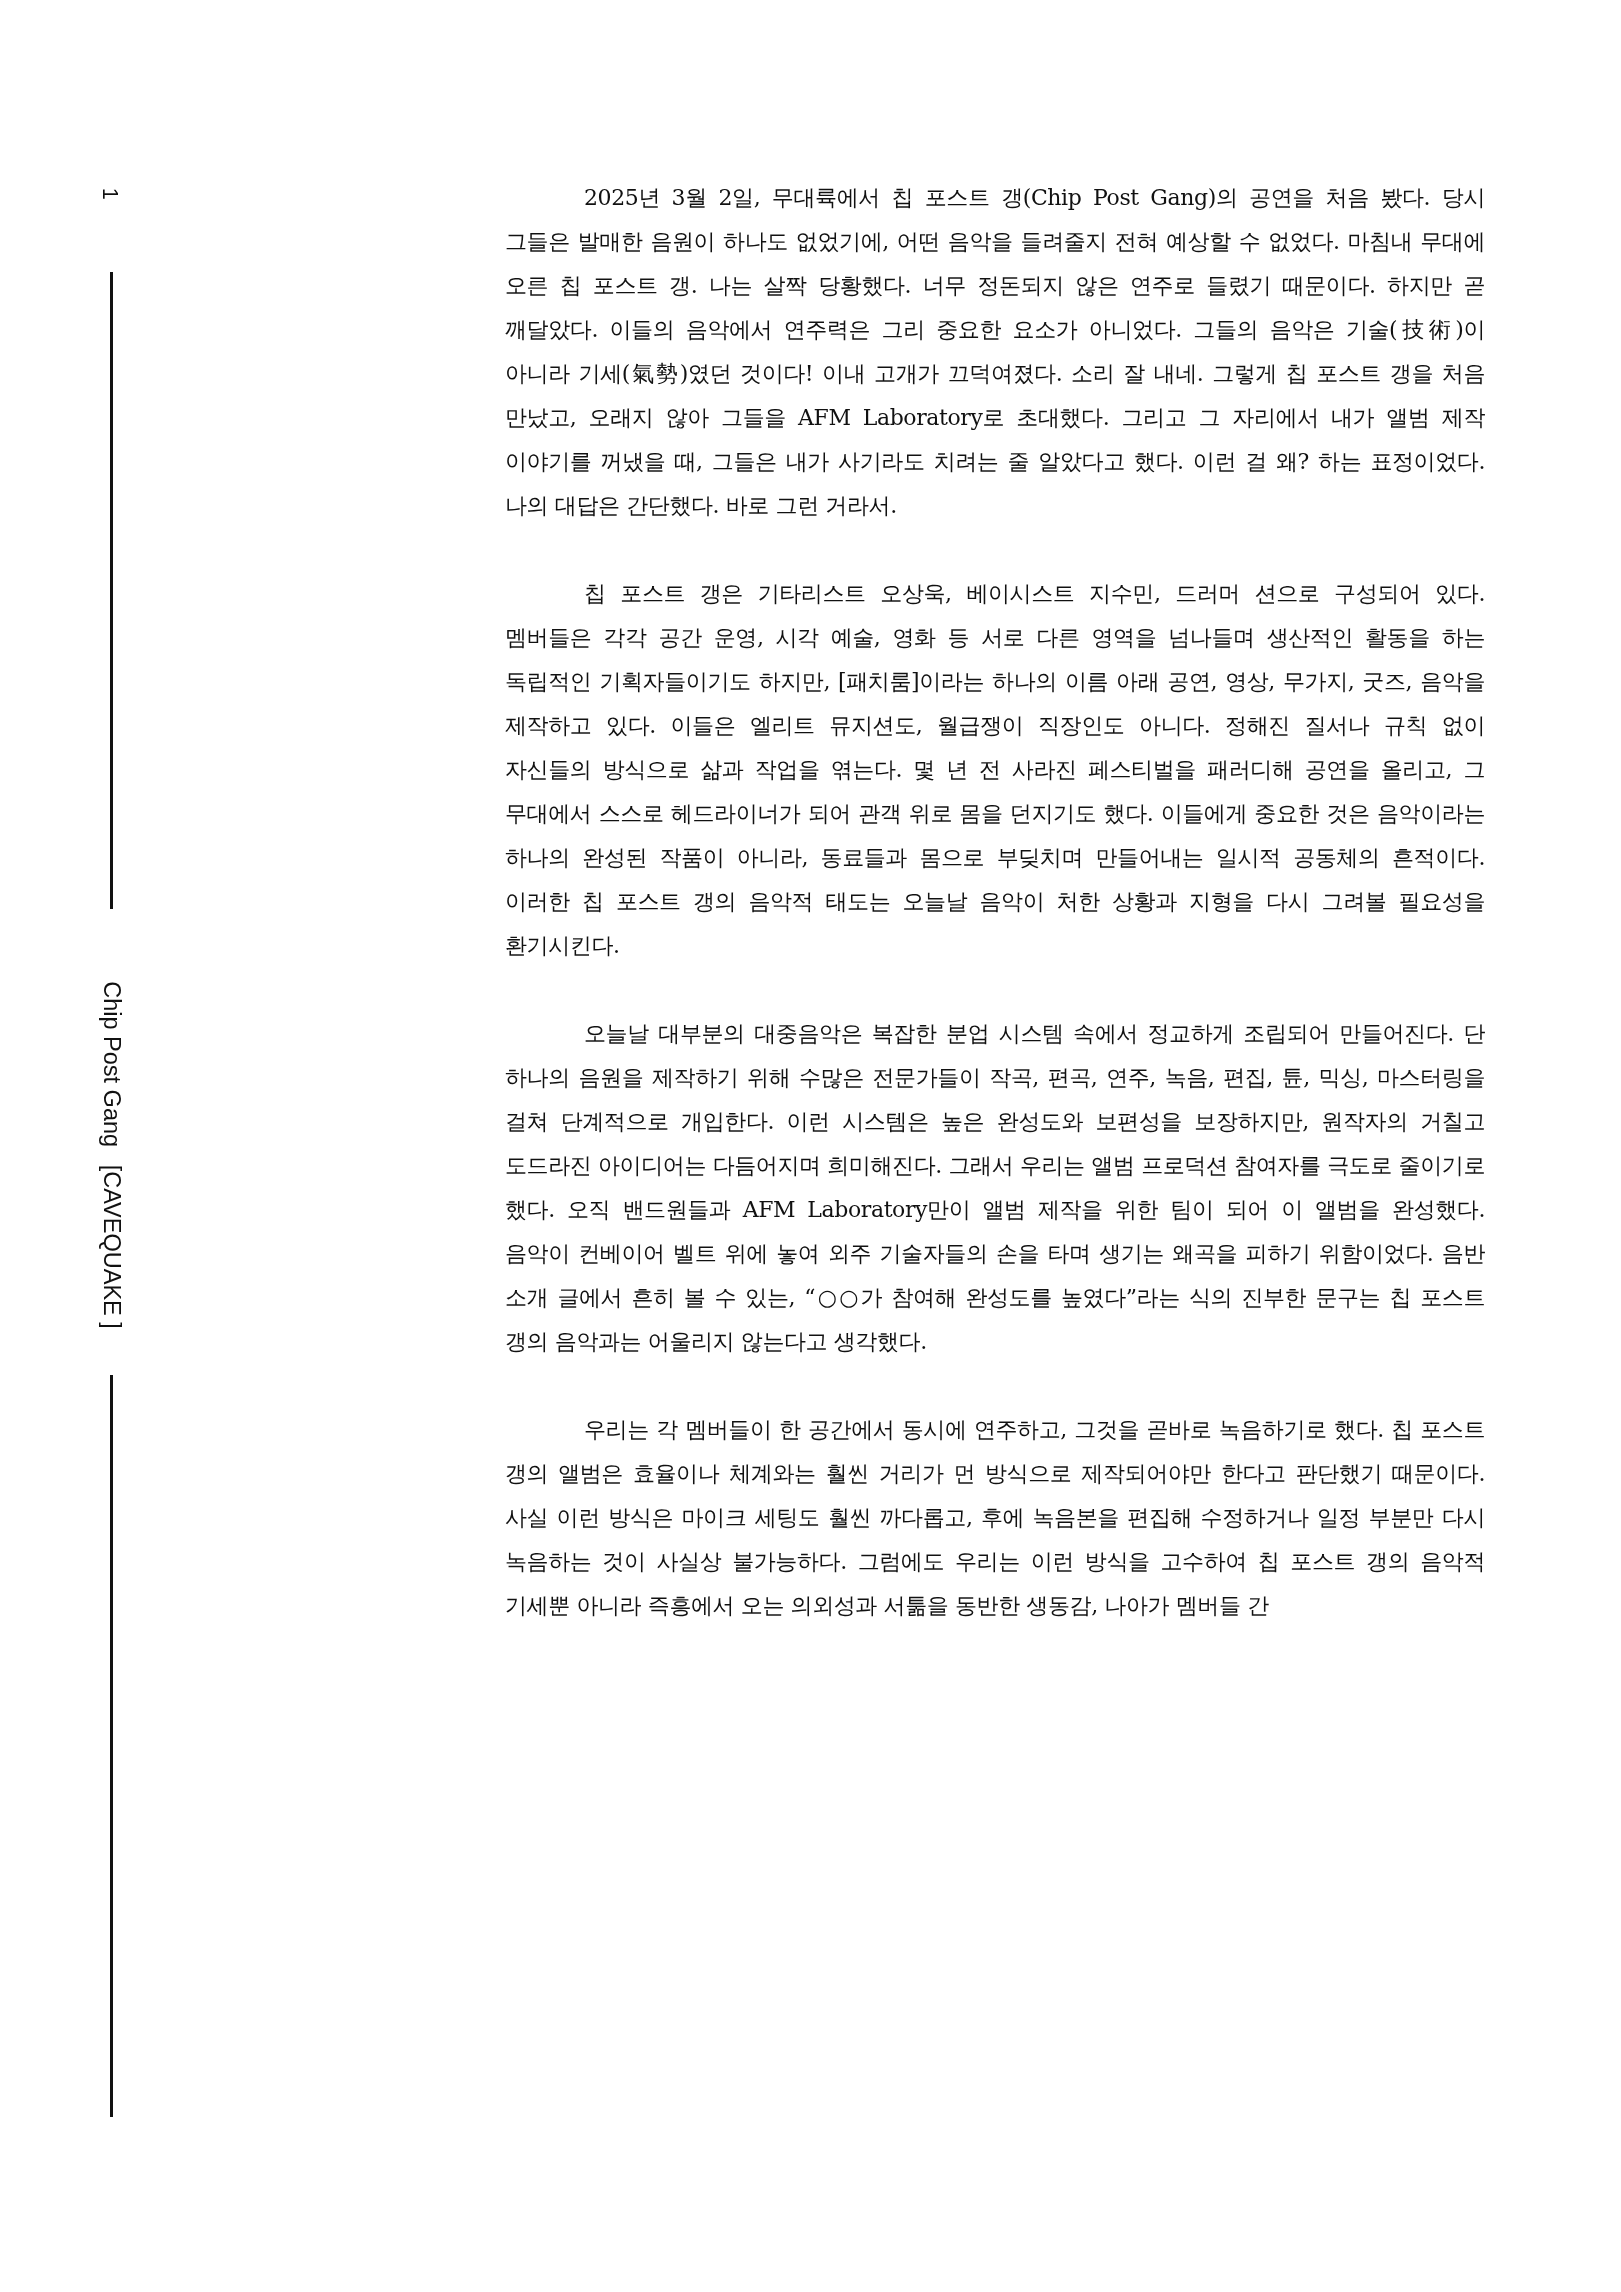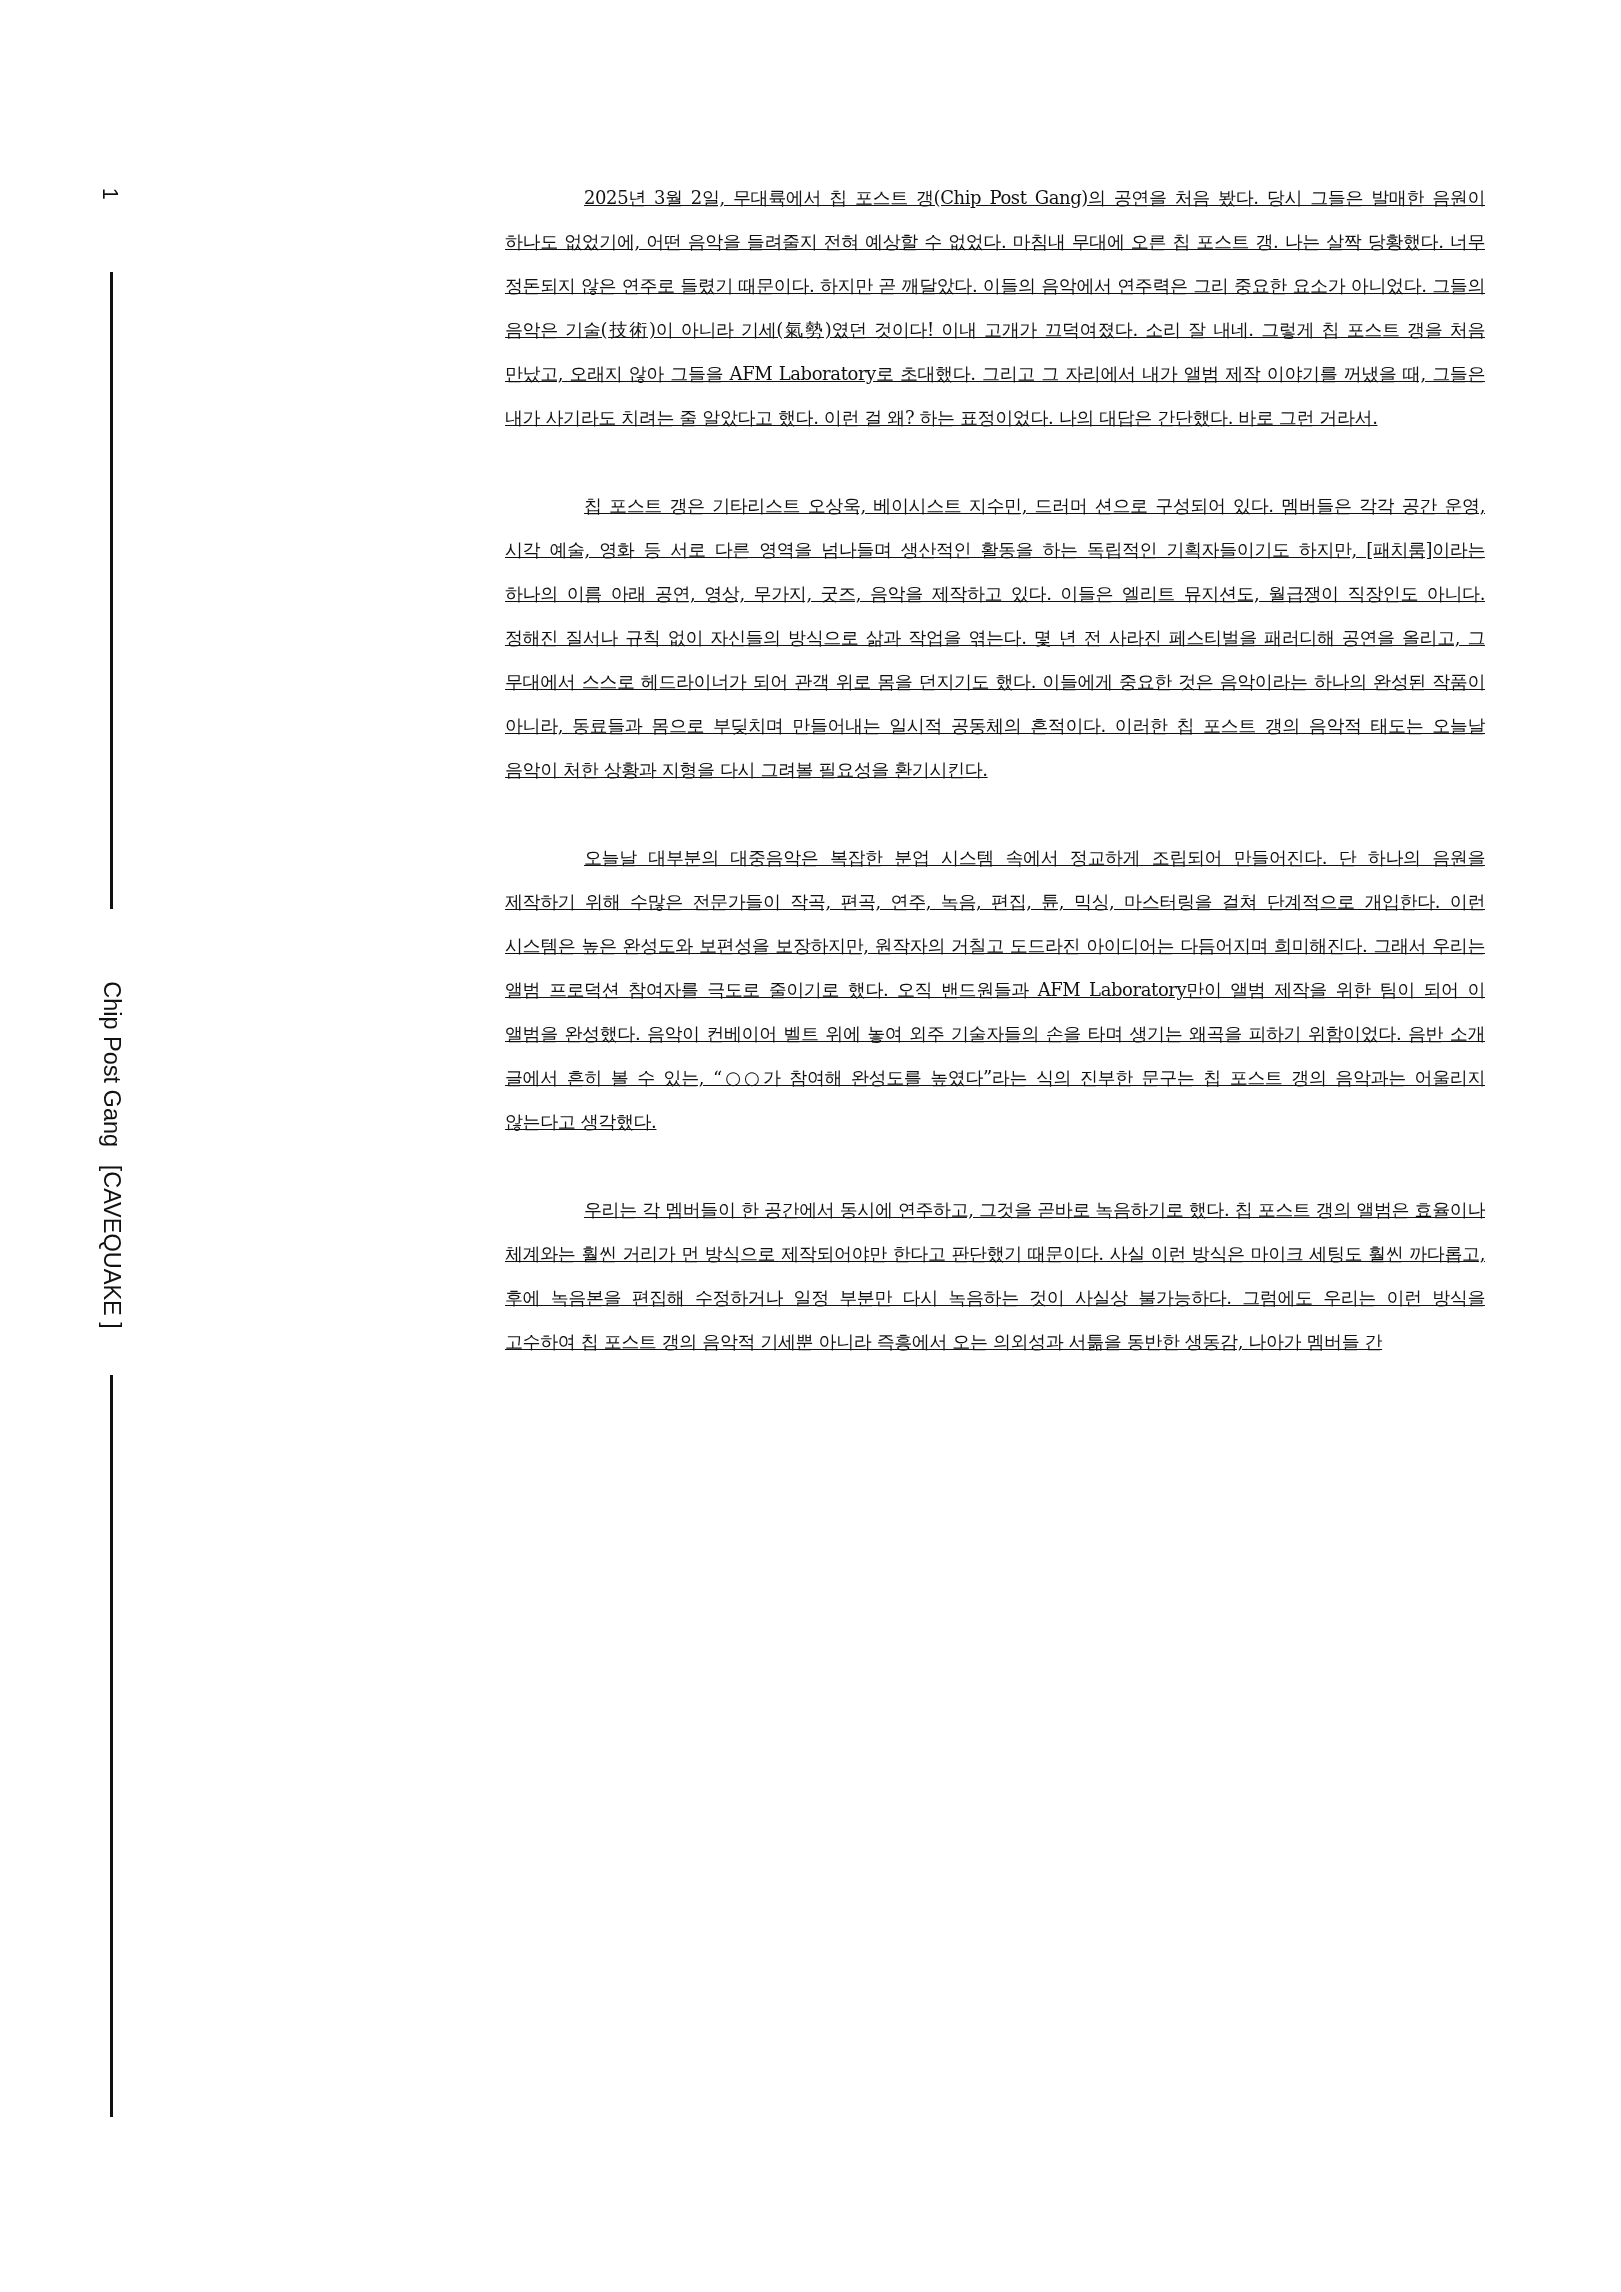--- a/index.html
+++ b/index.html
@@ -60,27 +60,26 @@
       width: 17.6px;
     }
     .content {
       position: absolute;
       left: 505px;
       top: 176px;
       width: 980px;
     }
     .paragraph {
       margin: 0 0 44px 0;
-      font-size: 18px;
+      font-size: 22px;
       line-height: 44px;
       text-indent: 79px;
       text-align: justify;
       word-break: keep-all;
       letter-spacing: -0.4px;
-      text-decoration: underline;
     }
   </style>
 </head>
 <body>
 
 <aside class="margin-col">
   <div class="page-number">1</div>
   <div class="rule rule-top"></div>
   <div class="vertical-label">
     <span>Chip Post Gang</span><span class="sep"></span><span>[CAVEQUAKE ]</span>

